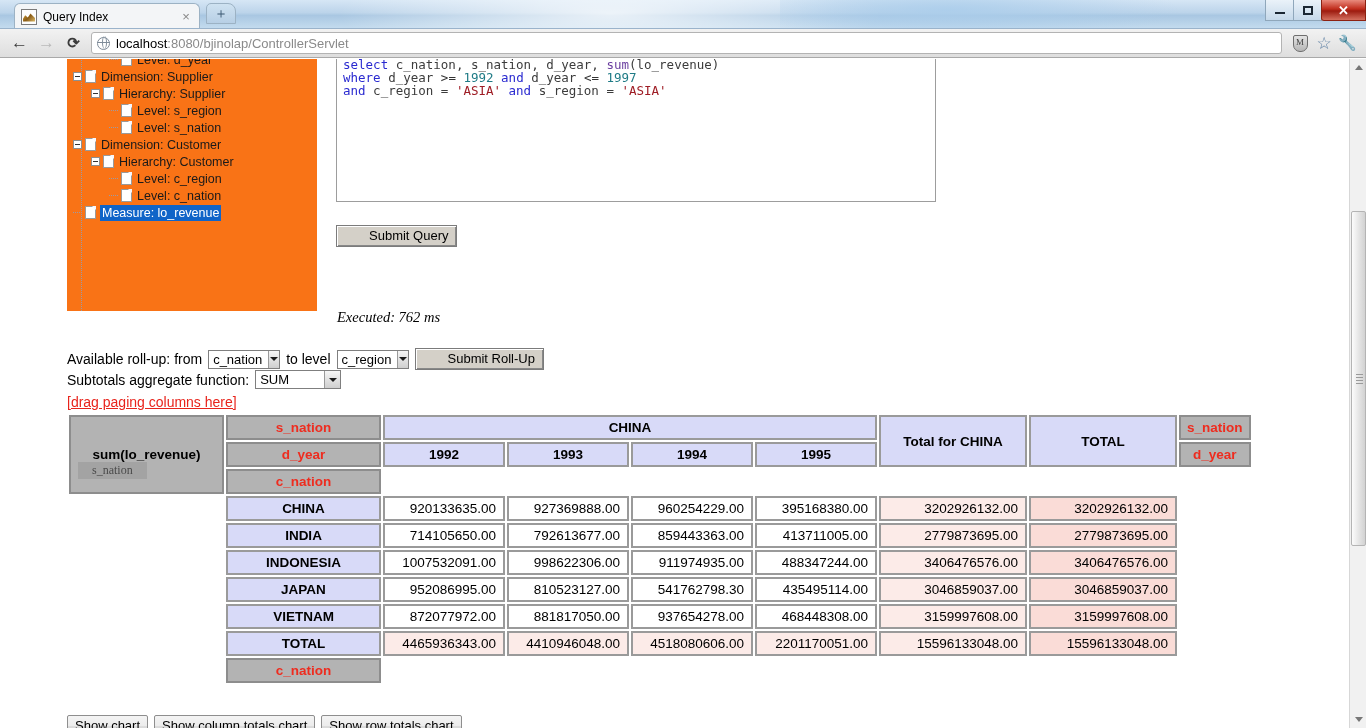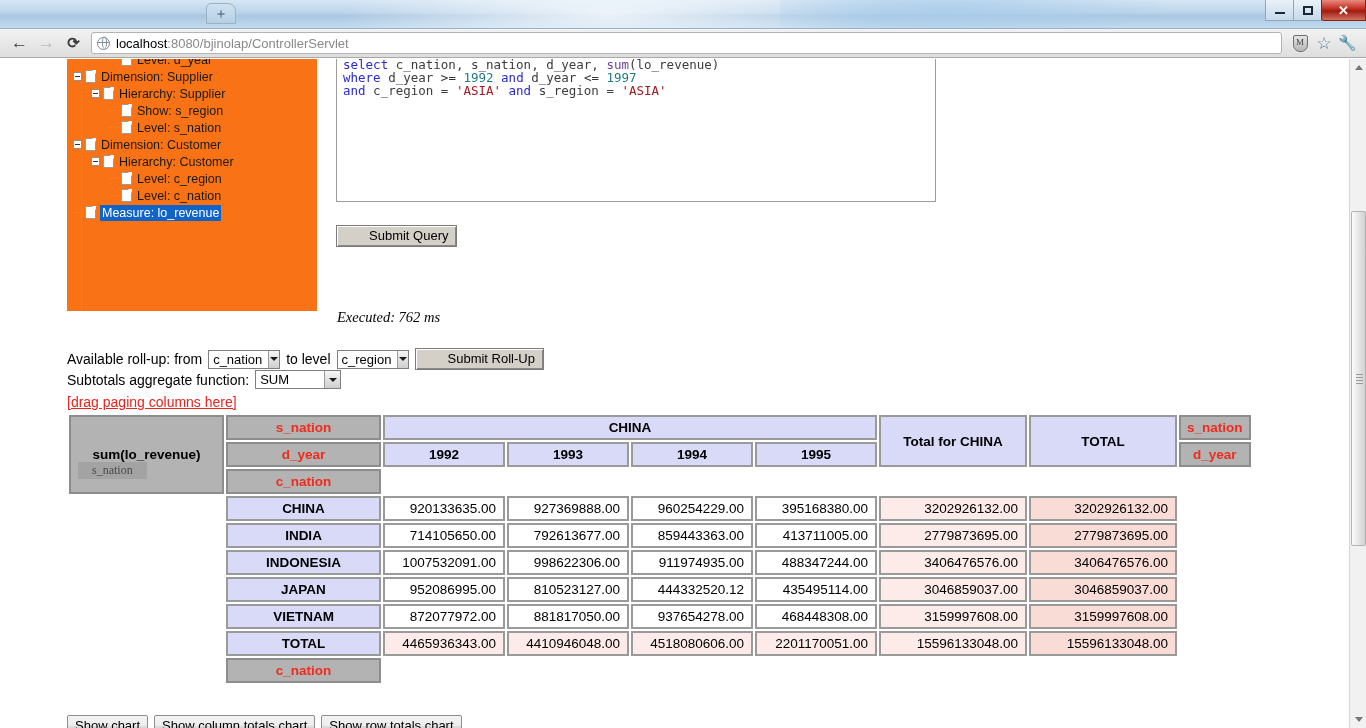--- a/index.html
+++ b/index.html
@@ -452,20 +452,25 @@
     width: 7px; height: 10px;
     background: repeating-linear-gradient(to bottom, #9a9a9a 0 1px, transparent 1px 3px);
   }
 </style>
 </head>
 <body>
 
 <div class="browser">
 
   <div class="titlebar">
+    <div class="tab">
+      <div class="tab-favicon"></div>
+      <div class="tab-title">Query Index</div>
+      <div class="tab-close">×</div>
+    </div>
     <div class="newtab">＋</div>
     <div class="wincontrols">
       <div>
           <span class="wc-glyph-min"></span>
         </div>
       <div>
           <span class="wc-glyph-max"></span>
         </div>
       <div class="btn-close">✕</div>
     </div>
@@ -508,21 +513,21 @@
               <span class="tn-label">Dimension: Supplier</span>
             </div>
             <div class="tree-node" style="padding-left: 24px;">
               <span class="tn-expander"></span>
               <span class="tn-doc"></span>
               <span class="tn-label">Hierarchy: Supplier</span>
             </div>
             <div class="tree-node" style="padding-left: 42px;">
               <span class="tn-dots"></span>
               <span class="tn-doc"></span>
-              <span class="tn-label">Show: s_region</span>
+              <span class="tn-label">Level: s_region</span>
             </div>
             <div class="tree-node" style="padding-left: 42px;">
               <span class="tn-dots"></span>
               <span class="tn-doc"></span>
               <span class="tn-label">Level: s_nation</span>
             </div>
             <div class="tree-node" style="padding-left: 6px;">
               <span class="tn-expander"></span>
               <span class="tn-doc"></span>
               <span class="tn-label">Dimension: Customer</span>
@@ -646,21 +651,21 @@
               <td class="data">488347244.00</td>
               <td class="total-light">3406476576.00</td>
               <td class="total-dark">3406476576.00</td>
               <td class="blank"></td>
             </tr>
             <tr>
               <td class="blank"></td>
               <td class="hdr-lav" style="width: 155px;">JAPAN</td>
               <td class="data">952086995.00</td>
               <td class="data">810523127.00</td>
-              <td class="data">444332520.12</td>
+              <td class="data">541762798.30</td>
               <td class="data">435495114.00</td>
               <td class="total-light">3046859037.00</td>
               <td class="total-dark">3046859037.00</td>
               <td class="blank"></td>
             </tr>
             <tr>
               <td class="blank"></td>
               <td class="hdr-lav" style="width: 155px;">VIETNAM</td>
               <td class="data">872077972.00</td>
               <td class="data">881817050.00</td>

